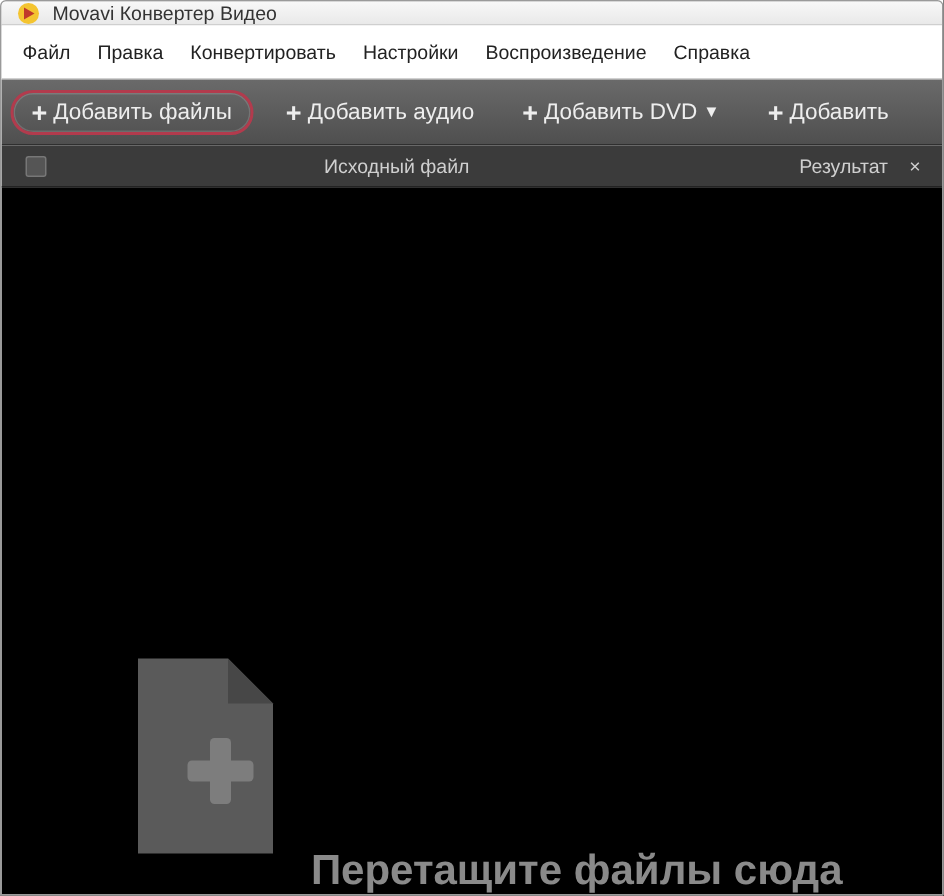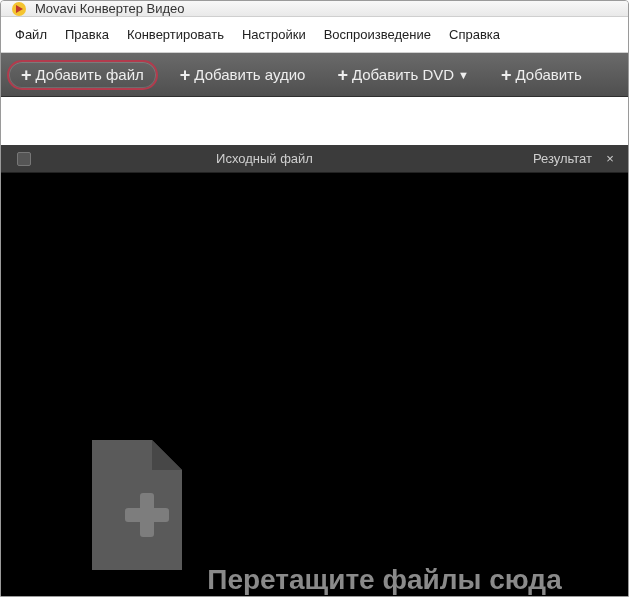--- a/index.html
+++ b/index.html
@@ -54,21 +54,20 @@
     font-weight: bold; font-size: 18px; margin-right: 4px;
     line-height: 1;
   }
   .caret {
     margin-left: 4px; font-size: 11px;
   }
   .columns {
     height: 28px; display: flex; align-items: center;
     background: #3b3b3b; color: #cfcfcf; font-size: 13px;
     border-bottom: 1px solid #222;
-    margin-top: 48px;
   }
   .col-check { width: 46px; display:flex; align-items:center; justify-content:center; }
   .chk {
     width: 14px; height: 14px; border: 1px solid #777;
     background: #555; border-radius: 2px;
   }
   .col-source { flex: 1; text-align: center; }
   .col-result { width: 110px; text-align: right; }
   .col-close  { width: 36px; text-align: center; cursor: pointer; }
   .drop-area {
@@ -103,21 +102,21 @@
     <div class="menu-item">Правка</div>
     <div class="menu-item">Конвертировать</div>
     <div class="menu-item">Настройки</div>
     <div class="menu-item">Воспроизведение</div>
     <div class="menu-item">Справка</div>
   </div>
 
   <div class="toolbar">
     <div class="tb-btn primary">
       <span class="plus">+</span>
-      <span>Добавить файл</span>
+      <span>Добавить файлы</span>
     </div>
     <div class="tb-btn">
       <span class="plus">+</span>
       <span>Добавить аудио</span>
     </div>
     <div class="tb-btn">
       <span class="plus">+</span>
       <span>Добавить DVD</span>
       <span class="caret">▼</span>
     </div>

